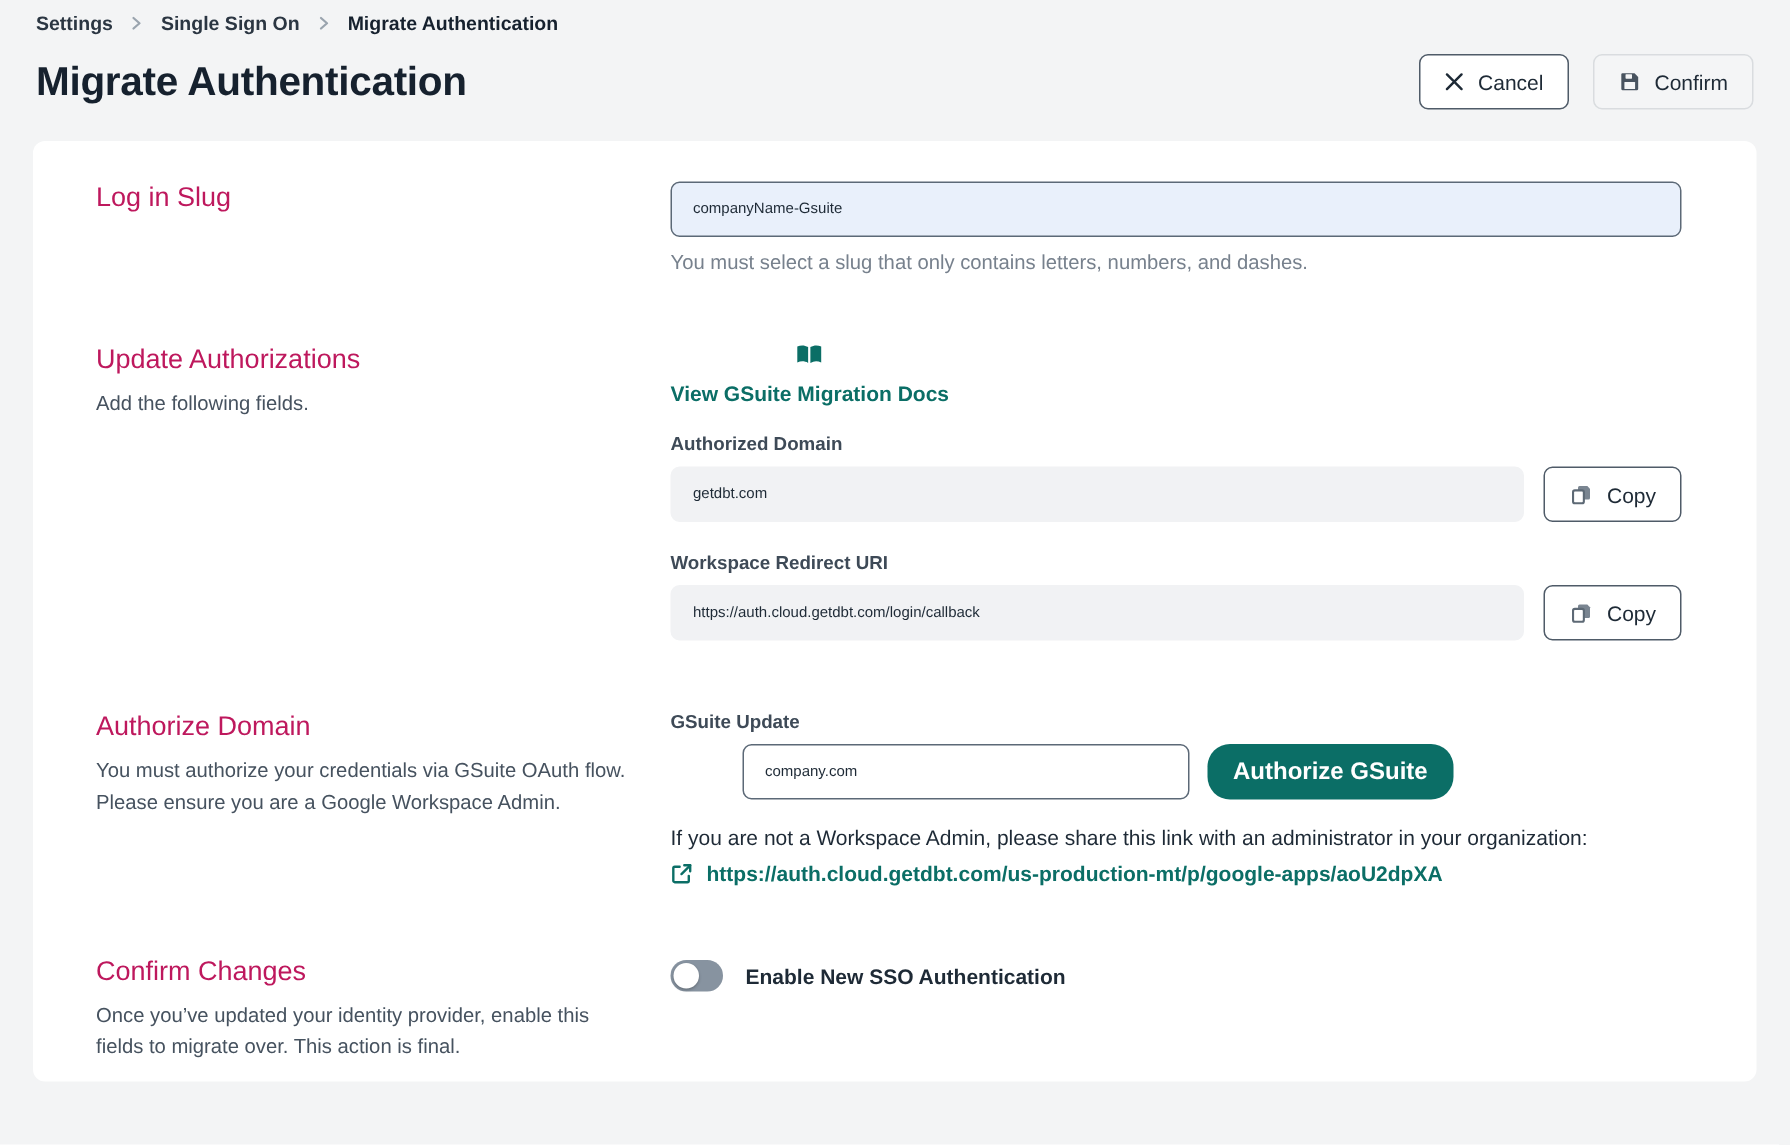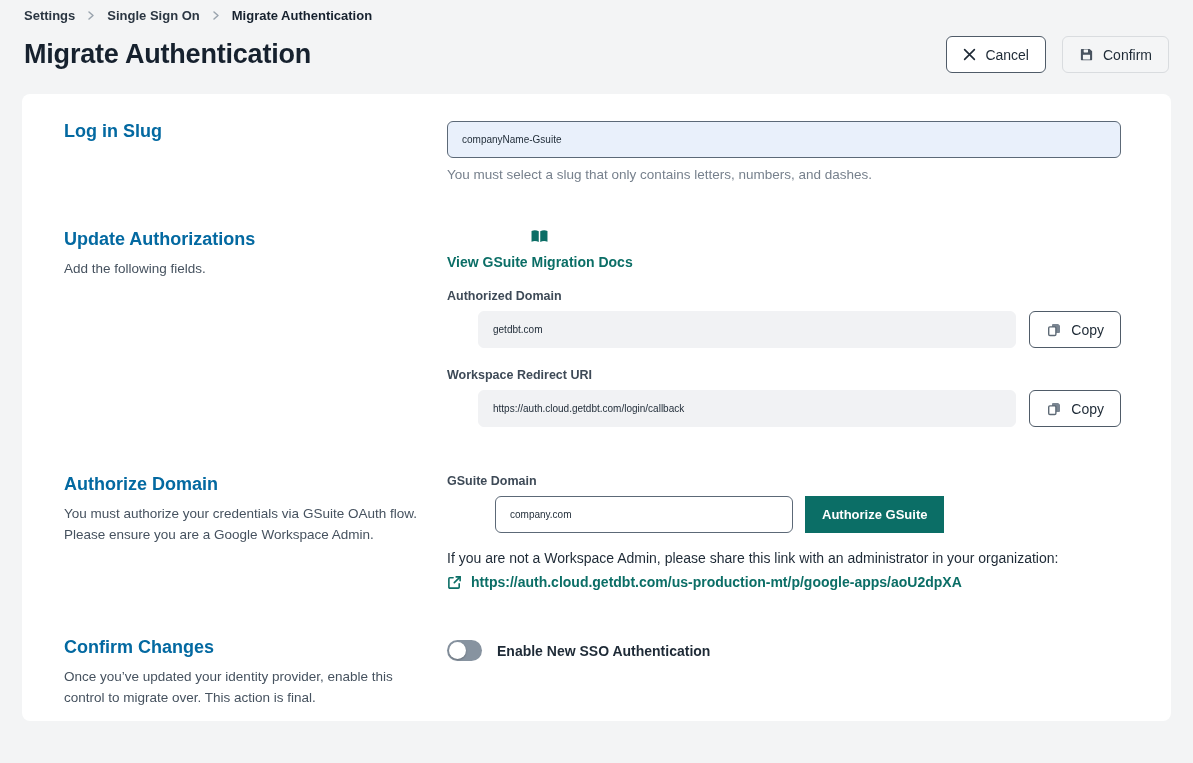--- a/index.html
+++ b/index.html
@@ -28,42 +28,42 @@
   .btn.secondary { background:#f4f5f6; border:1px solid #d9dcdf; }
 
   
   .card { margin-top:21px; background:#ffffff; border-radius:8px;
           padding:27px 50px 24px 42px; height:627px; }
 
   .section { display:flex; margin-bottom:47px; }
   .section:last-child { margin-bottom:0; }
   .section-left { width:383px; flex-shrink:0; padding-right:30px; }
   .section-right { flex:1; min-width:0; }
-  h2 { margin:0 0 9px; font-size:18px; font-weight:700; color:#0369a1; }
+  h2 { margin:0 0 9px; font-size:18px; font-weight:400; color:#be185d; }
   .section-desc { margin:0; font-size:13.5px; line-height:1.55; color:#46525f; }
 
   .field-label { display:block; font-size:12.5px; font-weight:700; color:#3e4a57; margin-bottom:8px; }
   .text-input { width:100%; height:37px; border:1px solid #5c6977; border-radius:6px;
                 background:#fff; padding:12px 14px; font-size:10px; color:#1e2a36;
                 font-family:inherit; outline:none; }
   .text-input.slug { background:#e9f0fb; }
   .text-input.readonly { background:#f1f2f4; border:1px solid #f1f2f4; }
   .helper { margin-top:9px; font-size:13.5px; color:#77818d; }
 
   .docs-link { display:inline-flex; align-items:center; gap:10px; font-size:14px;
                font-weight:700; color:#0b6e66; cursor:pointer; margin-bottom:19px;flex-direction:column; }
   .copy-row { display:flex; gap:13px; align-items:center; }
-  .copy-row .text-input { flex:1;margin-left:31px; }
+  .copy-row .text-input { flex:1; }
   .copy-btn { flex-shrink:0; }
   .field-block + .field-block { margin-top:20px; }
 
   .authorize-row { display:flex; gap:12px; align-items:center; }
   .authorize-row .text-input { width:298px;margin-left:48px; }
-  .btn-primary { height:37px; padding:0 17px; border:none; border-radius:0;
-                 background:#0b6e66; color:#ffffff; font-size:13px; font-weight:700;
+  .btn-primary { height:37px; padding:0 17px; border:none; border-radius:15px;
+                 background:#0b6e66; color:#ffffff; font-size:16px; font-weight:700;
                  font-family:inherit; cursor:pointer; }
   .admin-note { margin-top:17px; font-size:14px; color:#1e2a36; }
   .admin-link-row { display:flex; align-items:center; gap:9px; margin-top:8px; }
   .admin-link { font-size:14px; font-weight:700; color:#0b6e66; cursor:pointer; }
 
   .toggle-row { display:flex; align-items:center; gap:15px; margin-top:3px; }
   .toggle { position:relative; width:35px; height:21px; border-radius:11px;
             background:#8793a0; cursor:pointer; flex-shrink:0; }
   .toggle .knob { position:absolute; left:2px; top:2px; width:17px; height:17px;
                   border-radius:50%; background:#ffffff; box-shadow:0 1px 2px rgba(0,0,0,.25); }
@@ -175,21 +175,21 @@
         </div>
       </div>
     </div>
 
     <div class="section">
       <div class="section-left">
         <h2>Authorize Domain</h2>
         <p class="section-desc">You must authorize your credentials via GSuite OAuth flow. Please ensure you are a Google Workspace Admin.</p>
       </div>
       <div class="section-right">
-        <label class="field-label">GSuite Domain</label>
+        <label class="field-label">GSuite Update</label>
         <div class="authorize-row">
           <input type="text" class="text-input" value="company.com" style="">
           <button class="btn-primary">Authorize GSuite</button>
         </div>
         <div class="admin-note">If you are not a Workspace Admin, please share this link with an administrator in your organization:</div>
         <div class="admin-link-row">
           <span style="display:flex;">
             <svg width="15" height="15" viewBox="0 0 16 16" fill="none" stroke="#0b6e66" stroke-width="1.7" stroke-linecap="round" stroke-linejoin="round">
               <path d="M13 9.5V13a1 1 0 0 1-1 1H3a1 1 0 0 1-1-1V4a1 1 0 0 1 1-1h3.5"></path>
               <path d="M9.8 2H14v4.2"></path>
@@ -197,21 +197,21 @@
             </svg>
           </span>
           <a class="admin-link">https://auth.cloud.getdbt.com/us-production-mt/p/google-apps/aoU2dpXA</a>
         </div>
       </div>
     </div>
 
     <div class="section">
       <div class="section-left">
         <h2>Confirm Changes</h2>
-        <p class="section-desc">Once you’ve updated your identity provider, enable this control to migrate over. This action is final.</p>
+        <p class="section-desc">Once you’ve updated your identity provider, enable this fields to migrate over. This action is final.</p>
       </div>
       <div class="section-right">
         <div class="toggle-row">
           <div class="toggle" role="switch">
             <div class="knob"></div>
           </div>
           <span class="toggle-label">Enable New SSO Authentication</span>
         </div>
       </div>
     </div>

